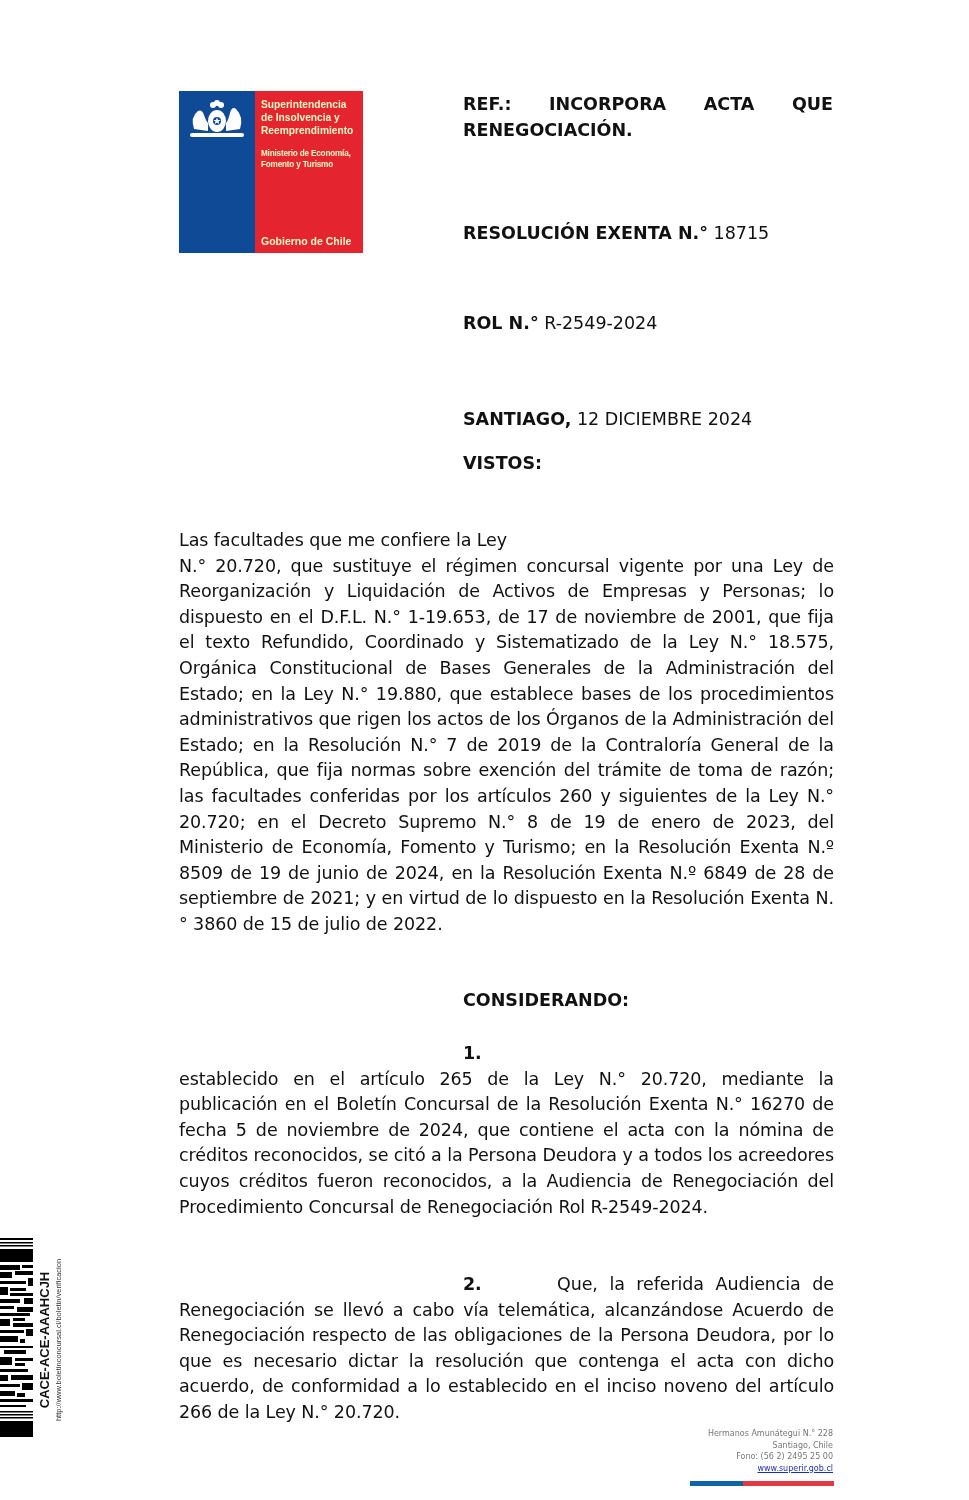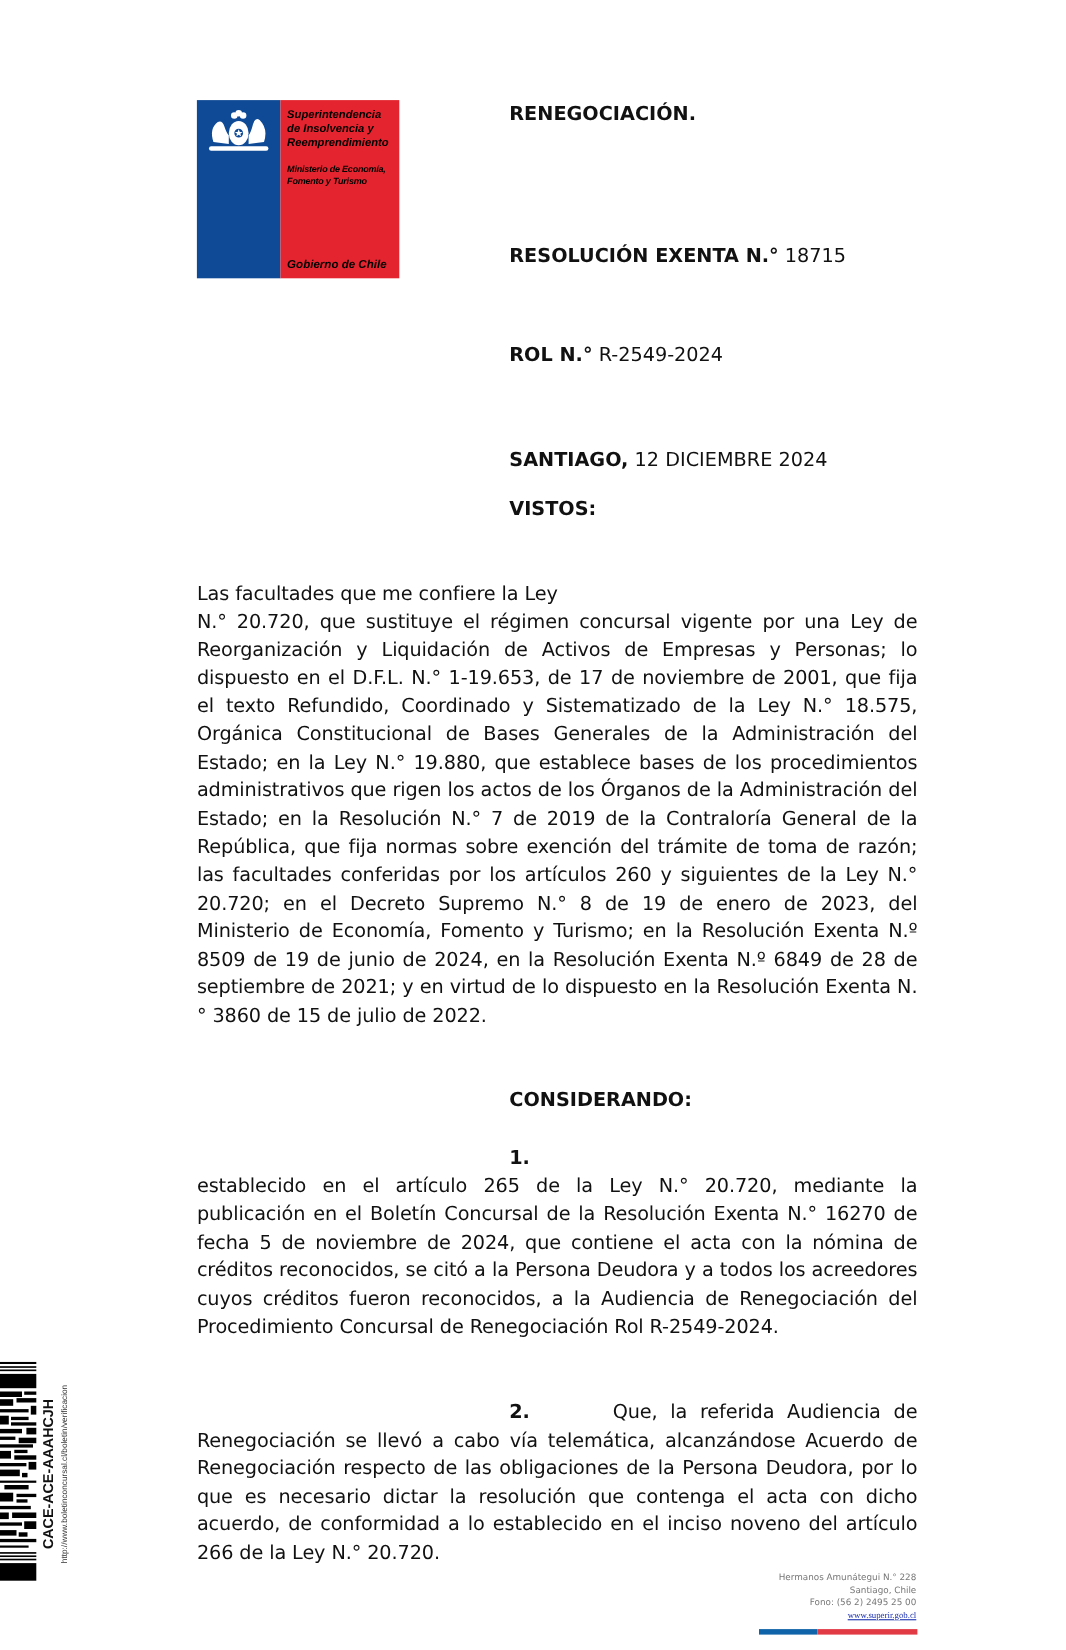--- a/index.html
+++ b/index.html
@@ -2,21 +2,21 @@
 <html><head>
 <meta charset="utf-8">
 <style>
   * { box-sizing: border-box; margin: 0; padding: 0; }
   html, body { width: 969px; height: 1500px; background: #ffffff; overflow: hidden; }
   body { position: relative; font-family: "DejaVu Sans", sans-serif; color: #111111; }
 
   
   .logo { position: absolute; left: 179px; top: 91px; width: 184px; height: 162px; display: flex; }
   .logo-blue { width: 76px; height: 100%; background: #0f4a96; position: relative; }
-  .logo-red { flex: 1; height: 100%; background: #e4252f; position: relative; color: #000000; font-family: "Liberation Sans", sans-serif; font-style: italic; }
+  .logo-red { flex: 1; height: 100%; background: #e4252f; position: relative; color: #fef9c3; font-family: "Liberation Sans", sans-serif; }
   .logo-crest { position: absolute; left: 7px; top: 8px; width: 62px; height: 46px; }
   .logo-agency { position: absolute; left: 6px; top: 7px; font-size: 10.2px; line-height: 13px; font-weight: bold; }
   .logo-ministry { position: absolute; left: 6px; top: 57px; font-size: 8.2px; line-height: 11px; font-weight: bold; letter-spacing: -0.2px; }
   .logo-gov { position: absolute; left: 6px; bottom: 6px; font-size: 10.5px; font-weight: bold; }
 
   
   .ref { position: absolute; left: 463px; top: 92px; width: 370px; font-weight: bold; font-size: 17.5px; line-height: 25.5px; text-align: justify; text-align-last: left; }
   .ref-line { display: flex; justify-content: space-between; }
   .hdr { position: absolute; left: 463px; font-size: 17.5px; line-height: 22px; white-space: nowrap; }
   .hdr b { font-weight: bold; }
@@ -28,21 +28,21 @@
 
   
   .barcode { position: absolute; left: 0; top: 1238px; width: 34px; height: 202px; }
   .barcode-code { position: absolute; left: 36px; top: 1240px; width: 16px; height: 200px; }
   .barcode-code span { position: absolute; left: 50%; top: 50%; transform: translate(-50%,-50%) rotate(-90deg); font-family: "Liberation Sans", sans-serif; font-weight: bold; font-size: 13px; white-space: nowrap; color: #111; }
   .barcode-url { position: absolute; left: 52px; top: 1240px; width: 12px; height: 200px; }
   .barcode-url span { position: absolute; left: 50%; top: 50%; transform: translate(-50%,-50%) rotate(-90deg); font-family: "Liberation Sans", sans-serif; font-size: 7.5px; white-space: nowrap; color: #333; }
 
   
   .footer { position: absolute; right: 136px; top: 1428px; text-align: right; font-size: 8px; line-height: 11.5px; color: #777; }
-  .footer .link { color: #1a2fb0; text-decoration: underline; font-family: Liberation Serif, serif; }
+  .footer .link { color: #1a2fb0; text-decoration: underline; }
   .footer-bar { position: absolute; left: 690px; top: 1481px; width: 144px; height: 5px; display: flex; }
   .footer-bar .b { width: 53px; background: #0f63a8; }
   .footer-bar .r { flex: 1; background: #e23a45; }
 </style>
 </head>
 <body>
 
 <div class="logo">
   <div class="logo-blue">
     <svg class="logo-crest" viewBox="0 0 62 46">
@@ -67,20 +67,26 @@
     </div>
     <div class="logo-ministry">
       <div>Ministerio de Economía,</div>
       <div>Fomento y Turismo</div>
     </div>
     <div class="logo-gov">Gobierno de Chile</div>
   </div>
 </div>
 
 <div class="ref">
+  <div class="ref-line">
+    <span>REF.:</span>
+    <span>INCORPORA</span>
+    <span>ACTA</span>
+    <span>QUE</span>
+  </div>
   <div>
     <span>RENEGOCIACIÓN.</span>
   </div>
 </div>
 
 <div class="hdr" style="top:222px;">
   <b>RESOLUCIÓN EXENTA N.°</b>
   <span>18715</span>
 </div>
 

